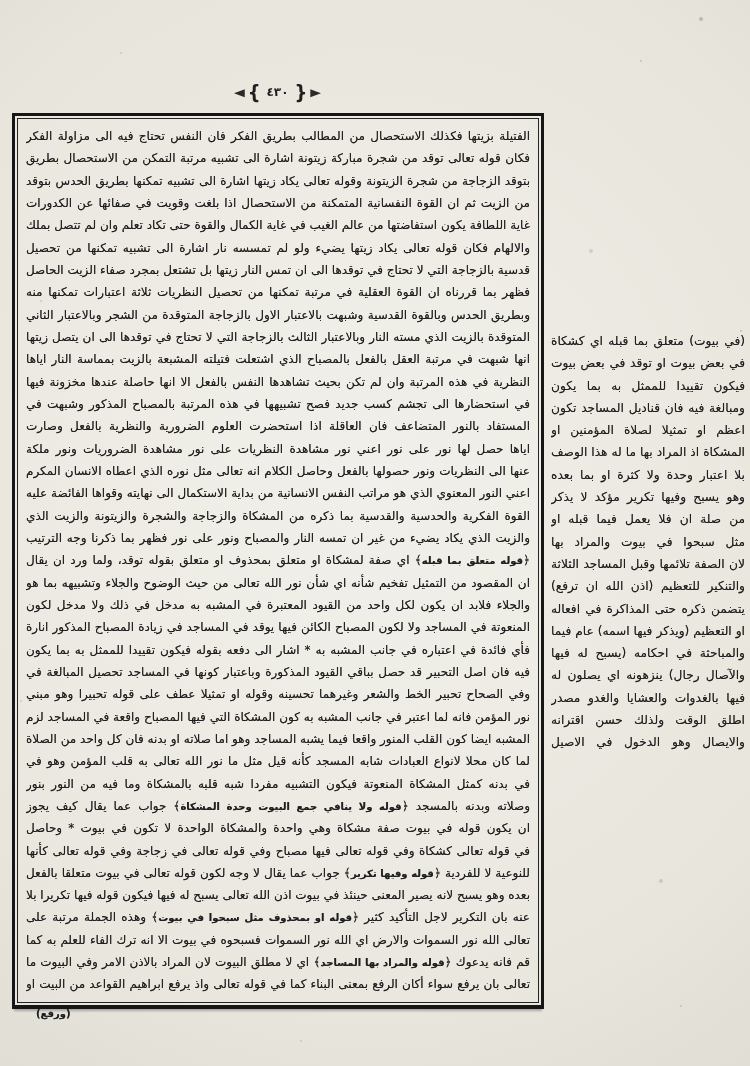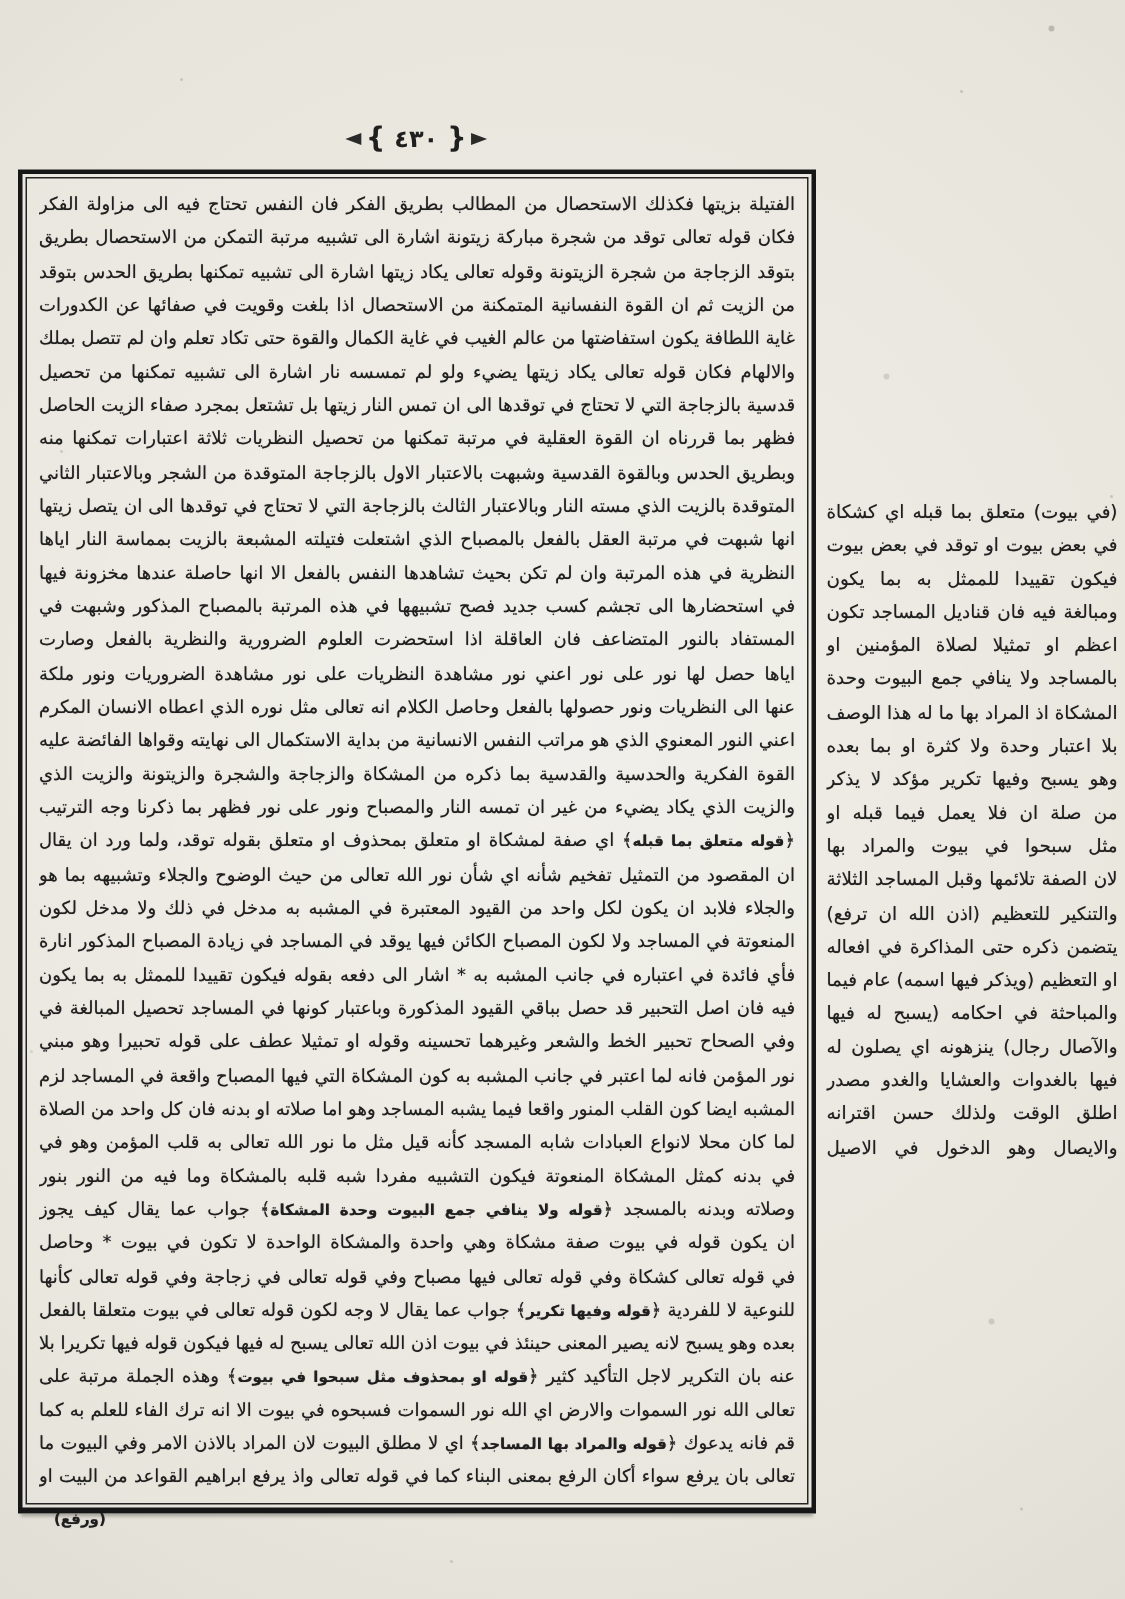--- a/index.html
+++ b/index.html
@@ -39,21 +39,21 @@
       20px 700px 0 0 rgba(90,88,80,.20),
       740px 330px 0 0 rgba(90,88,80,.25);
   }
   .header{
     position:absolute;top:76px;left:12px;width:531px;height:32px;
     display:flex;align-items:center;justify-content:center;gap:3px;
     direction:ltr;
   }
   .orn{font-size:14px;color:#2a2a2a;transform:scaleY(.75);}
   .brace{font-size:18px;font-weight:700;transform:scaleY(1.05);}
-  .pagenum{font-size:16px;font-weight:700;padding:0 3px;letter-spacing:1px;}
+  .pagenum{font-size:12px;font-weight:700;padding:0 3px;letter-spacing:1px;}
 
   .frame{
     position:absolute;left:12px;top:113px;width:532px;height:896px;
     border:3px solid var(--frame);
     border-bottom-width:4px;
     box-sizing:border-box;
     background:rgba(255,255,255,.10);
     box-shadow:0 4px 2px -2px rgba(60,60,60,.35);
   }
   .frame-inner{
@@ -150,21 +150,20 @@
         </div>
     </div>
   </div>
 
   <div class="margin-note">
       <div class="mline">(في بيوت) متعلق بما قبله اي كشكاة</div>
       <div class="mline">في بعض بيوت او توقد في بعض بيوت</div>
       <div class="mline">فيكون تقييدا للممثل به بما يكون تحبيرا</div>
       <div class="mline">ومبالغة فيه فان قناديل المساجد تكون</div>
       <div class="mline">اعظم او تمثيلا لصلاة المؤمنين او ابدانهم</div>
-      <div class="mline">بالمساجد ولا ينافي جمع البيوت وحدة</div>
       <div class="mline">المشكاة اذ المراد بها ما له هذا الوصف</div>
       <div class="mline">بلا اعتبار وحدة ولا كثرة او بما بعده</div>
       <div class="mline">وهو يسبح وفيها تكرير مؤكد لا يذكر لانه</div>
       <div class="mline">من صلة ان فلا يعمل فيما قبله او بمحذوف</div>
       <div class="mline">مثل سبحوا في بيوت والمراد بها المساجد</div>
       <div class="mline">لان الصفة تلائمها وقبل المساجد الثلاثة</div>
       <div class="mline">والتنكير للتعظيم (اذن الله ان ترفع) بالبناء</div>
       <div class="mline">يتضمن ذكره حتى المذاكرة في افعاله</div>
       <div class="mline">او التعظيم (ويذكر فيها اسمه) عام فيما</div>
       <div class="mline">والمباحثة في احكامه (يسبح له فيها بالغدو</div>

